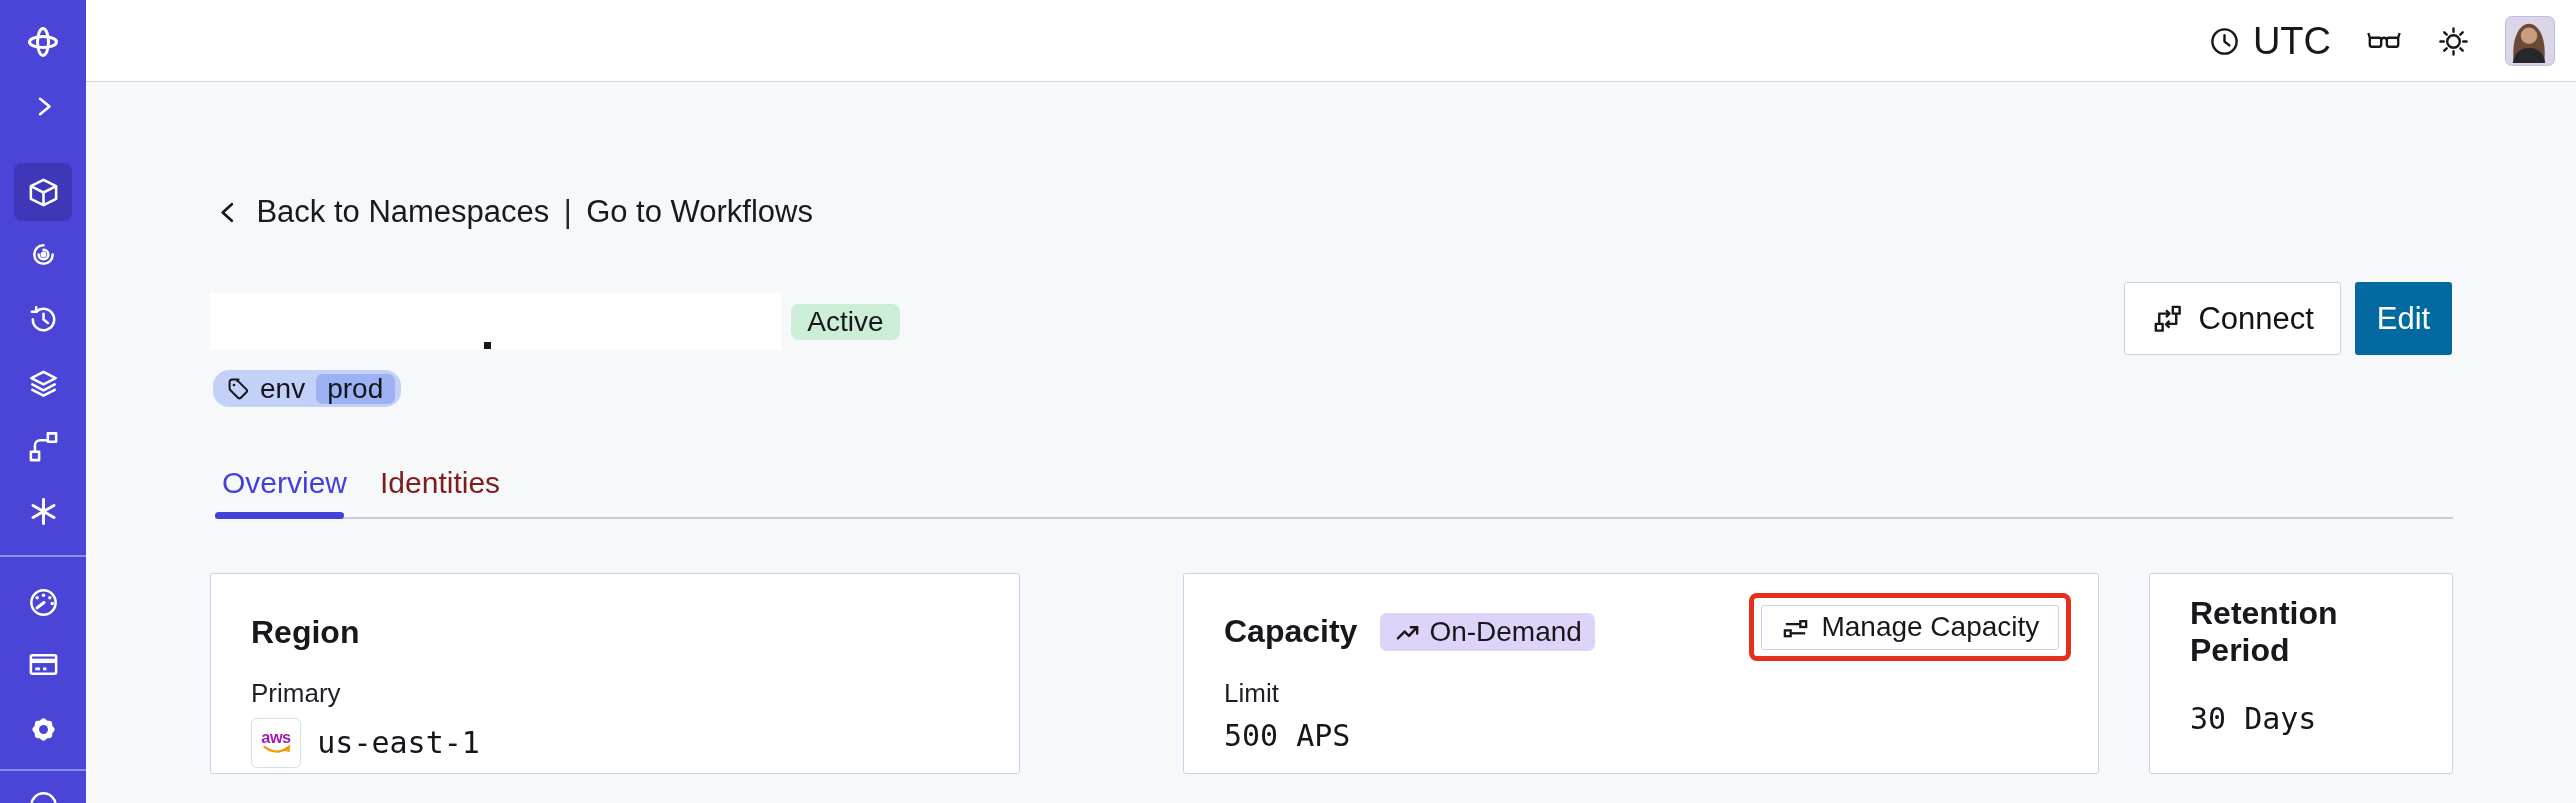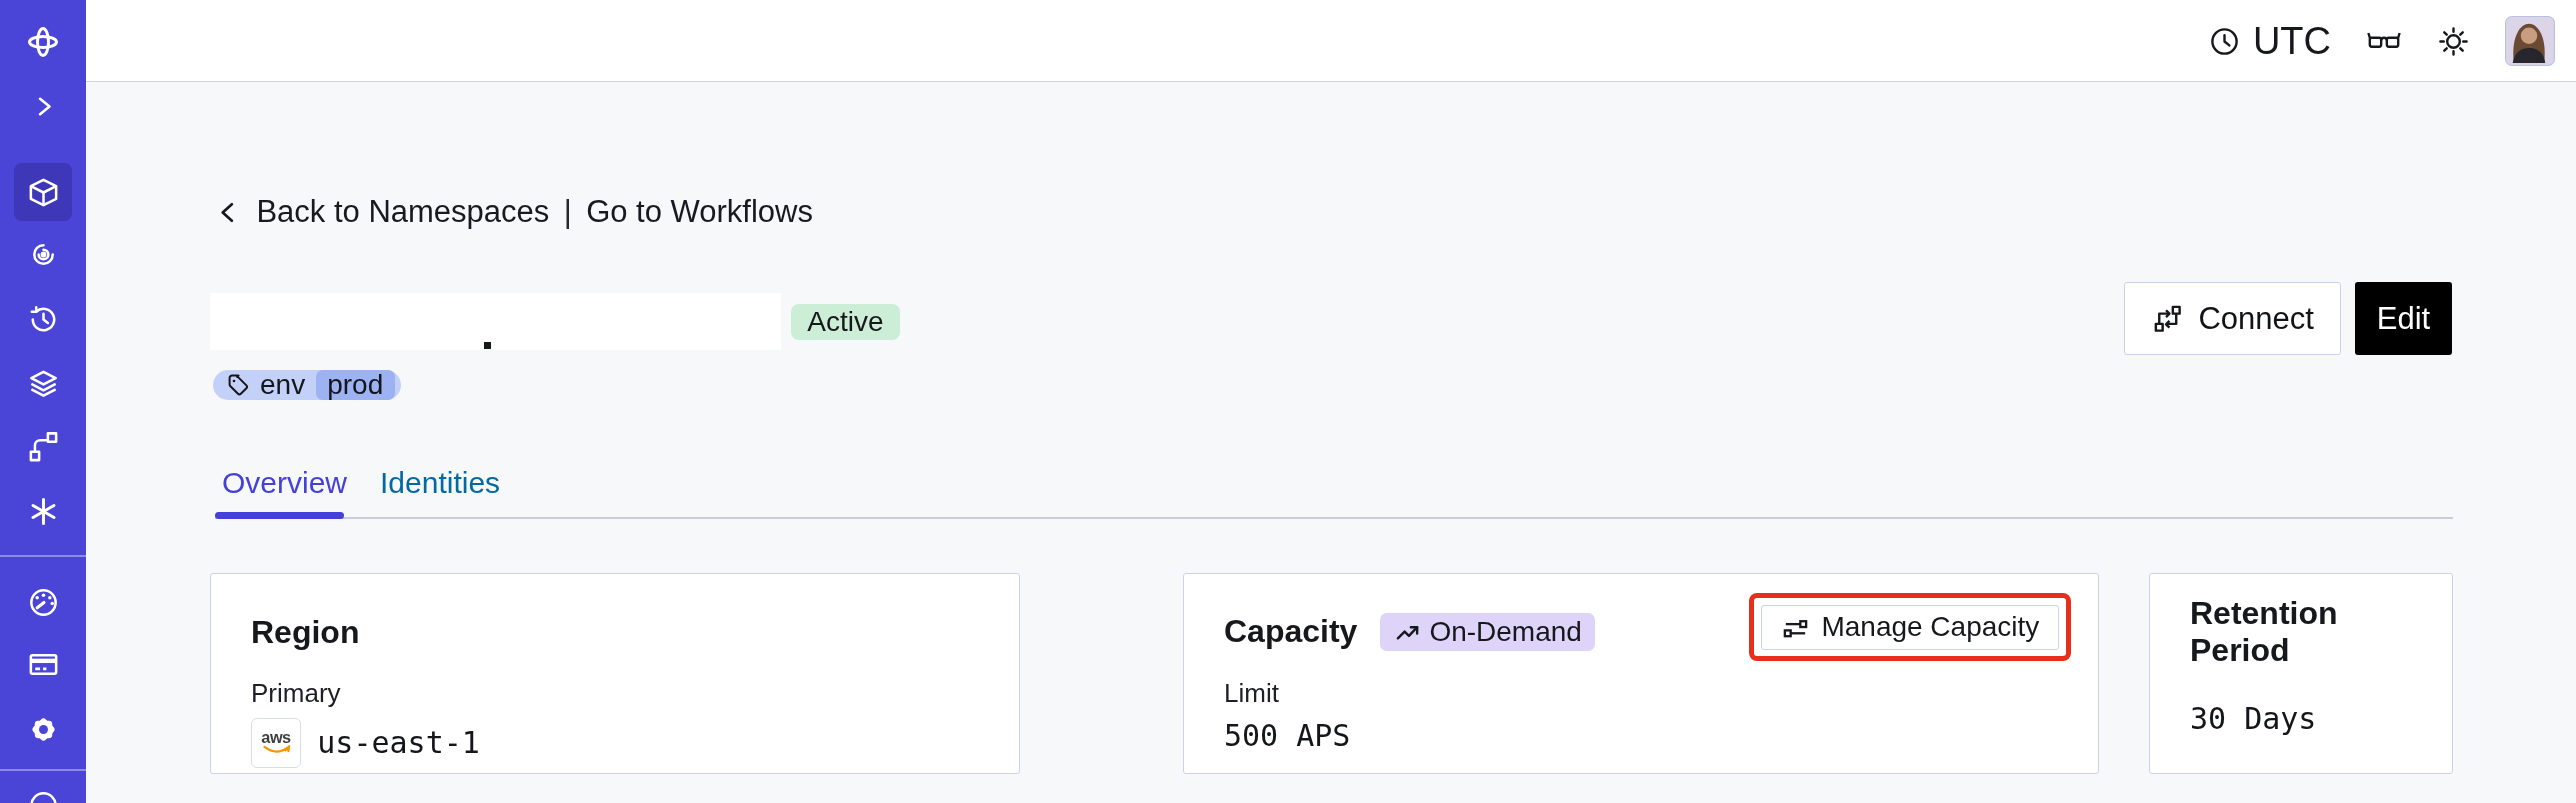--- a/index.html
+++ b/index.html
@@ -20,49 +20,49 @@
   .avatar { width:50px; height:50px; border-radius:6.7px; border:1.9px solid #b7bfe6; background:#d9d3e7; overflow:hidden; }
   
   .breadcrumb { position:absolute; left:215px; top:194px; display:flex; align-items:center; gap:14.4px; font-size:31px; font-weight:500; color:#191a1f; }
   .crumb-link { cursor:pointer; }
   .crumb-sep { font-weight:300; color:#26272c; }
   
   .redaction { position:absolute; left:210px; top:293px; width:571px; height:57px; background:#ffffff; }
   .redaction-dot { position:absolute; left:484px; top:342px; width:6.7px; height:6.7px; background:#17181c; }
   .badge-active { position:absolute; left:791px; top:304px; height:36px; padding:0 16.3px; border-radius:7.7px;
     background:#cdeed6; color:#17181c; font-size:28px; font-weight:500; display:flex; align-items:center; }
-  .tag-badge { position:absolute; left:213px; top:370px; height:30px; padding:0 5.8px 0 12.5px; border-radius:16px;
+  .tag-badge { position:absolute; left:213px; top:370px; height:37px; padding:0 5.8px 0 12.5px; border-radius:16px;
     background:#c3d1f8; display:flex; align-items:center; gap:10.5px; font-size:28px; color:#14161c; }
   .tag-inner { background:#9cb2f2; border-radius:6.7px; height:30px; padding:0 11.5px; display:flex; align-items:center; }
   .btn { display:flex; align-items:center; justify-content:center; cursor:pointer; border-radius:2.9px; }
   .btn-connect { position:absolute; left:2124px; top:282px; width:217px; height:73px; background:#fff;
     border:1.9px solid #c9d2ec; gap:14.4px; font-size:31px; color:#121318; }
-  .btn-edit { position:absolute; left:2355px; top:282px; width:97px; height:73px; background:#000000; color:#fff; font-size:31px;text-align:center; }
+  .btn-edit { position:absolute; left:2355px; top:282px; width:97px; height:73px; background:#0369a1; color:#fff; font-size:31px;text-align:center; }
   
   .tab { position:absolute; top:466px; font-size:30px; cursor:pointer; }
   .tab-overview { left:222px; color:#4540d8; font-weight:500; }
-  .tab-identities { left:380px; color:#0369a1; font-weight:400; }
+  .tab-identities { left:380px; color:#7f1d1d; font-weight:400; }
   .tabs-divider { position:absolute; left:215px; top:517px; width:2238px; height:1.9px; background:#c8cdd9; }
   .tab-underline { position:absolute; left:215px; top:512px; width:129px; height:6.7px; background:#4540d8; border-radius:3.8px; }
   
   .card { position:absolute; top:573px; height:201px; background:#fff; border:1.9px solid #c9d2e8; border-radius:2.9px; padding:33px 40px; }
   .card-region { left:210px; width:810px; }
   .card-capacity { left:1183px; width:916px; }
   .card-retention { left:2149px; width:304px; }
   .card-head { display:flex; align-items:center; justify-content:space-between; height:50px; }
   .card-head-left { display:flex; align-items:flex-start; gap:23px; }
   .card-title { font-size:32px; font-weight:700; color:#17181c; }
   .btn-outline { background:#fff; border:1.9px solid #c9d2ec; border-radius:2.9px; height:48px; padding:0 19px;
     display:flex; align-items:center; gap:11.5px; font-size:28px; color:#17181c; cursor:pointer; }
   .card-label { margin-top:21px; font-size:26px; font-weight:500; color:#1f2027; }
   .value-row { margin-top:8.6px; display:flex; align-items:center; gap:16.3px; }
   .mono { font-family:"DejaVu Sans Mono", monospace; font-size:30px; color:#15161b; }
   .aws-badge { width:50px; height:50px; background:#fff; border:1.9px solid #d7dce8; border-radius:5.8px;
     display:flex; flex-direction:column; align-items:center; justify-content:center; }
-  .aws-text { font-size:16.3px; font-weight:700; letter-spacing:-0.5px; color:#404040; line-height:1; }
+  .aws-text { font-size:16.3px; font-weight:700; letter-spacing:-0.5px; color:#a21caf; line-height:1; }
   .badge-ondemand { height:38px; background:#ded4f9; border-radius:6.7px; padding:0 13.4px; display:flex; align-items:center; gap:8.6px;
     font-size:28px; font-weight:500; color:#17181c; }
   .red-highlight { position:absolute; top:19px; right:27px; border:5.8px solid #e5301d; padding:6.7px; border-radius:8px; }
   .retention-value { margin-top:44px; }
   svg { display:block; }
 </style>
 </head>
 <body>
 
 <div class="screen">

